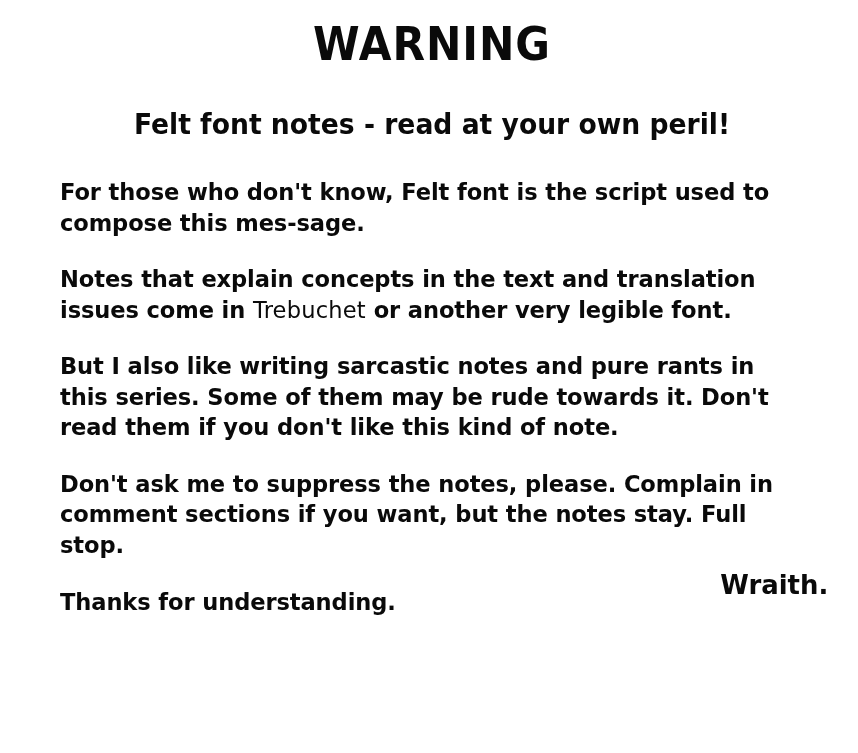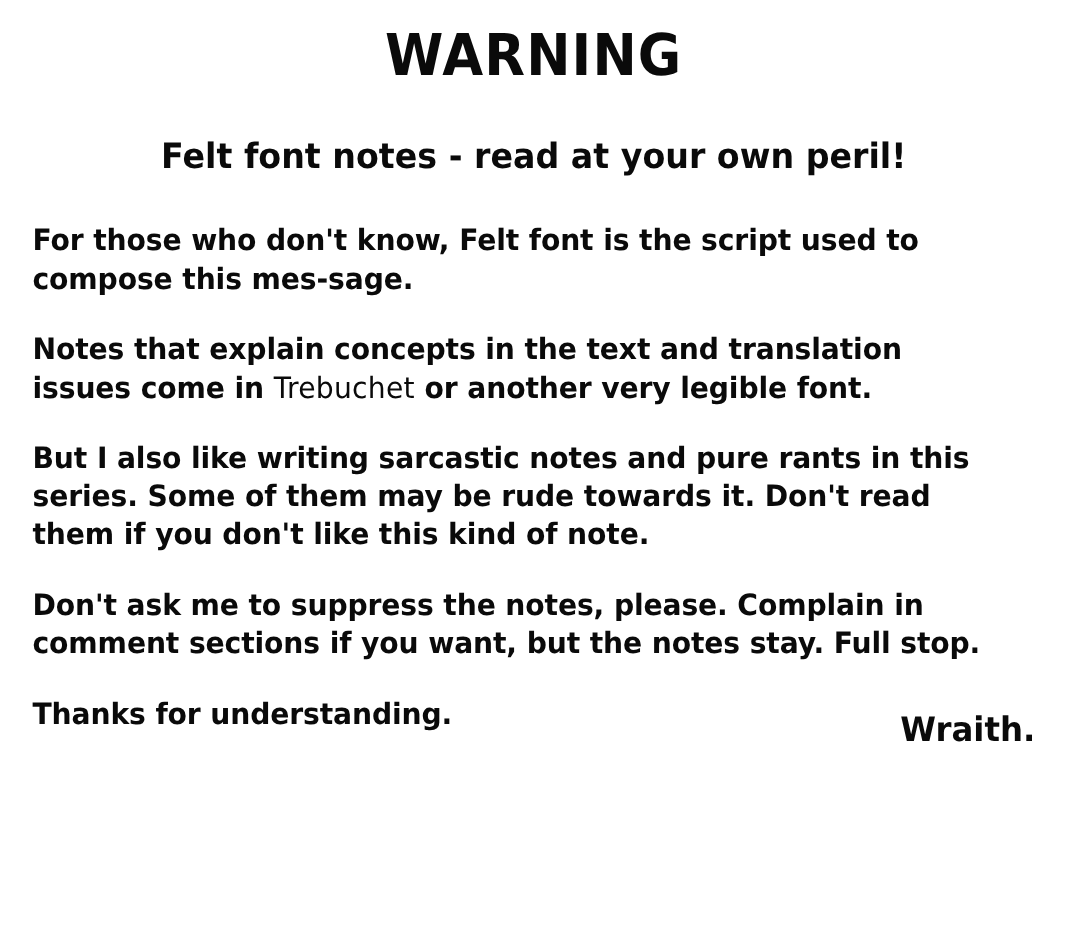--- a/index.html
+++ b/index.html
@@ -12,21 +12,21 @@
     height: 753px;
     font-family: "DejaVu Sans", sans-serif;
     color: #0a0a0a;
     overflow: hidden;
   }
   .page {
     position: relative;
     width: 858px;
     height: 614px;
     box-sizing: border-box;
-    padding: 14px 30px 10px 26px;
+    padding: 14px 30px 10px 36px;
   }
   .title {
     text-align: center;
     font-family: "DejaVu Sans", sans-serif;
     font-weight: 700;
     font-size: 46px;
     line-height: 1.05;
     letter-spacing: 1px;
     margin: 6px 0 0 0;
     transform: scaleX(0.92);
@@ -34,20 +34,21 @@
   .subtitle {
     text-align: center;
     font-weight: 700;
     font-size: 28px;
     line-height: 1.1;
     margin: 42px 0 0 0;
     transform: scaleX(0.95);
   }
   .body-block {
     margin-top: 36px;
+    margin-left: 24px;
   }
   p.para {
     font-weight: 700;
     font-size: 23.5px;
     line-height: 1.30;
     margin: 0 0 26px 0;
     transform: scaleX(0.96);
     transform-origin: left center;
     letter-spacing: -0.1px;
   }

